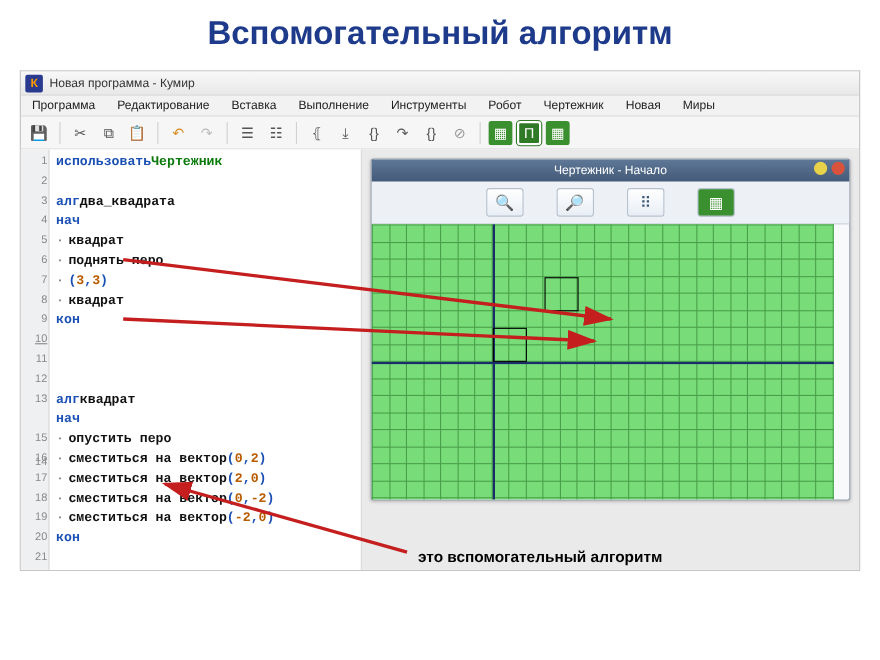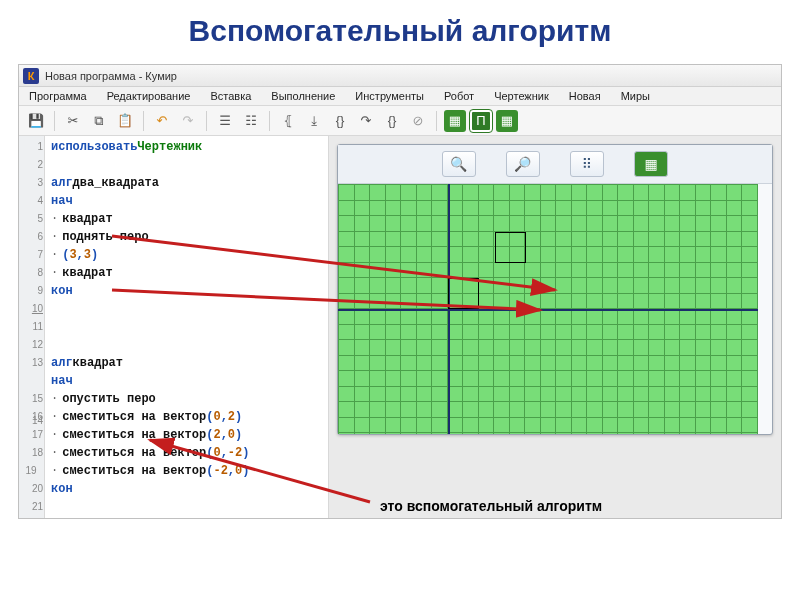--- a/index.html
+++ b/index.html
@@ -192,26 +192,33 @@
         <div class="ln" style="top: 146px;">9</div>
         <div class="ln" style="top: 164px; text-decoration: underline;">10</div>
         <div class="ln" style="top: 182px;">11</div>
         <div class="ln" style="top: 200px;">12</div>
         <div class="ln" style="top: 218px;">13</div>
         <div class="ln" style="top: 236px; margin-top: 40px;">14</div>
         <div class="ln" style="top: 254px;">15</div>
         <div class="ln" style="top: 272px;">16</div>
         <div class="ln" style="top: 290px;">17</div>
         <div class="ln" style="top: 308px;">18</div>
-        <div class="ln" style="top: 326px; text-align: center;">19</div>
+        <div class="ln" style="top: 326px;">19</div>
         <div class="ln" style="top: 344px;">20</div>
         <div class="ln" style="top: 362px;">21</div>
       </div>
     <div class="canvas-holder">
       <div class="drafter">
+        <div class="drafter-title">
+          <span>Чертежник - Начало</span>
+          <span class="wbtns">
+            <span class="wmin"></span>
+            <span class="wclose"></span>
+          </span>
+        </div>
         <div class="drafter-tools">
           <span class="dbtn">🔍</span>
           <span class="dbtn">🔎</span>
           <span class="dbtn">⠿</span>
           <span class="dbtn" style="background:#3a8f2e;color:#fff">▦</span>
         </div>
         <div class="canvas" id="canvas">
             <div class="gridline" style="left: 0px; top: 0px; width: 1px; height: 250px;"></div>
             <div class="gridline" style="left: 15.5px; top: 0px; width: 1px; height: 250px;"></div>
             <div class="gridline" style="left: 31px; top: 0px; width: 1px; height: 250px;"></div>

